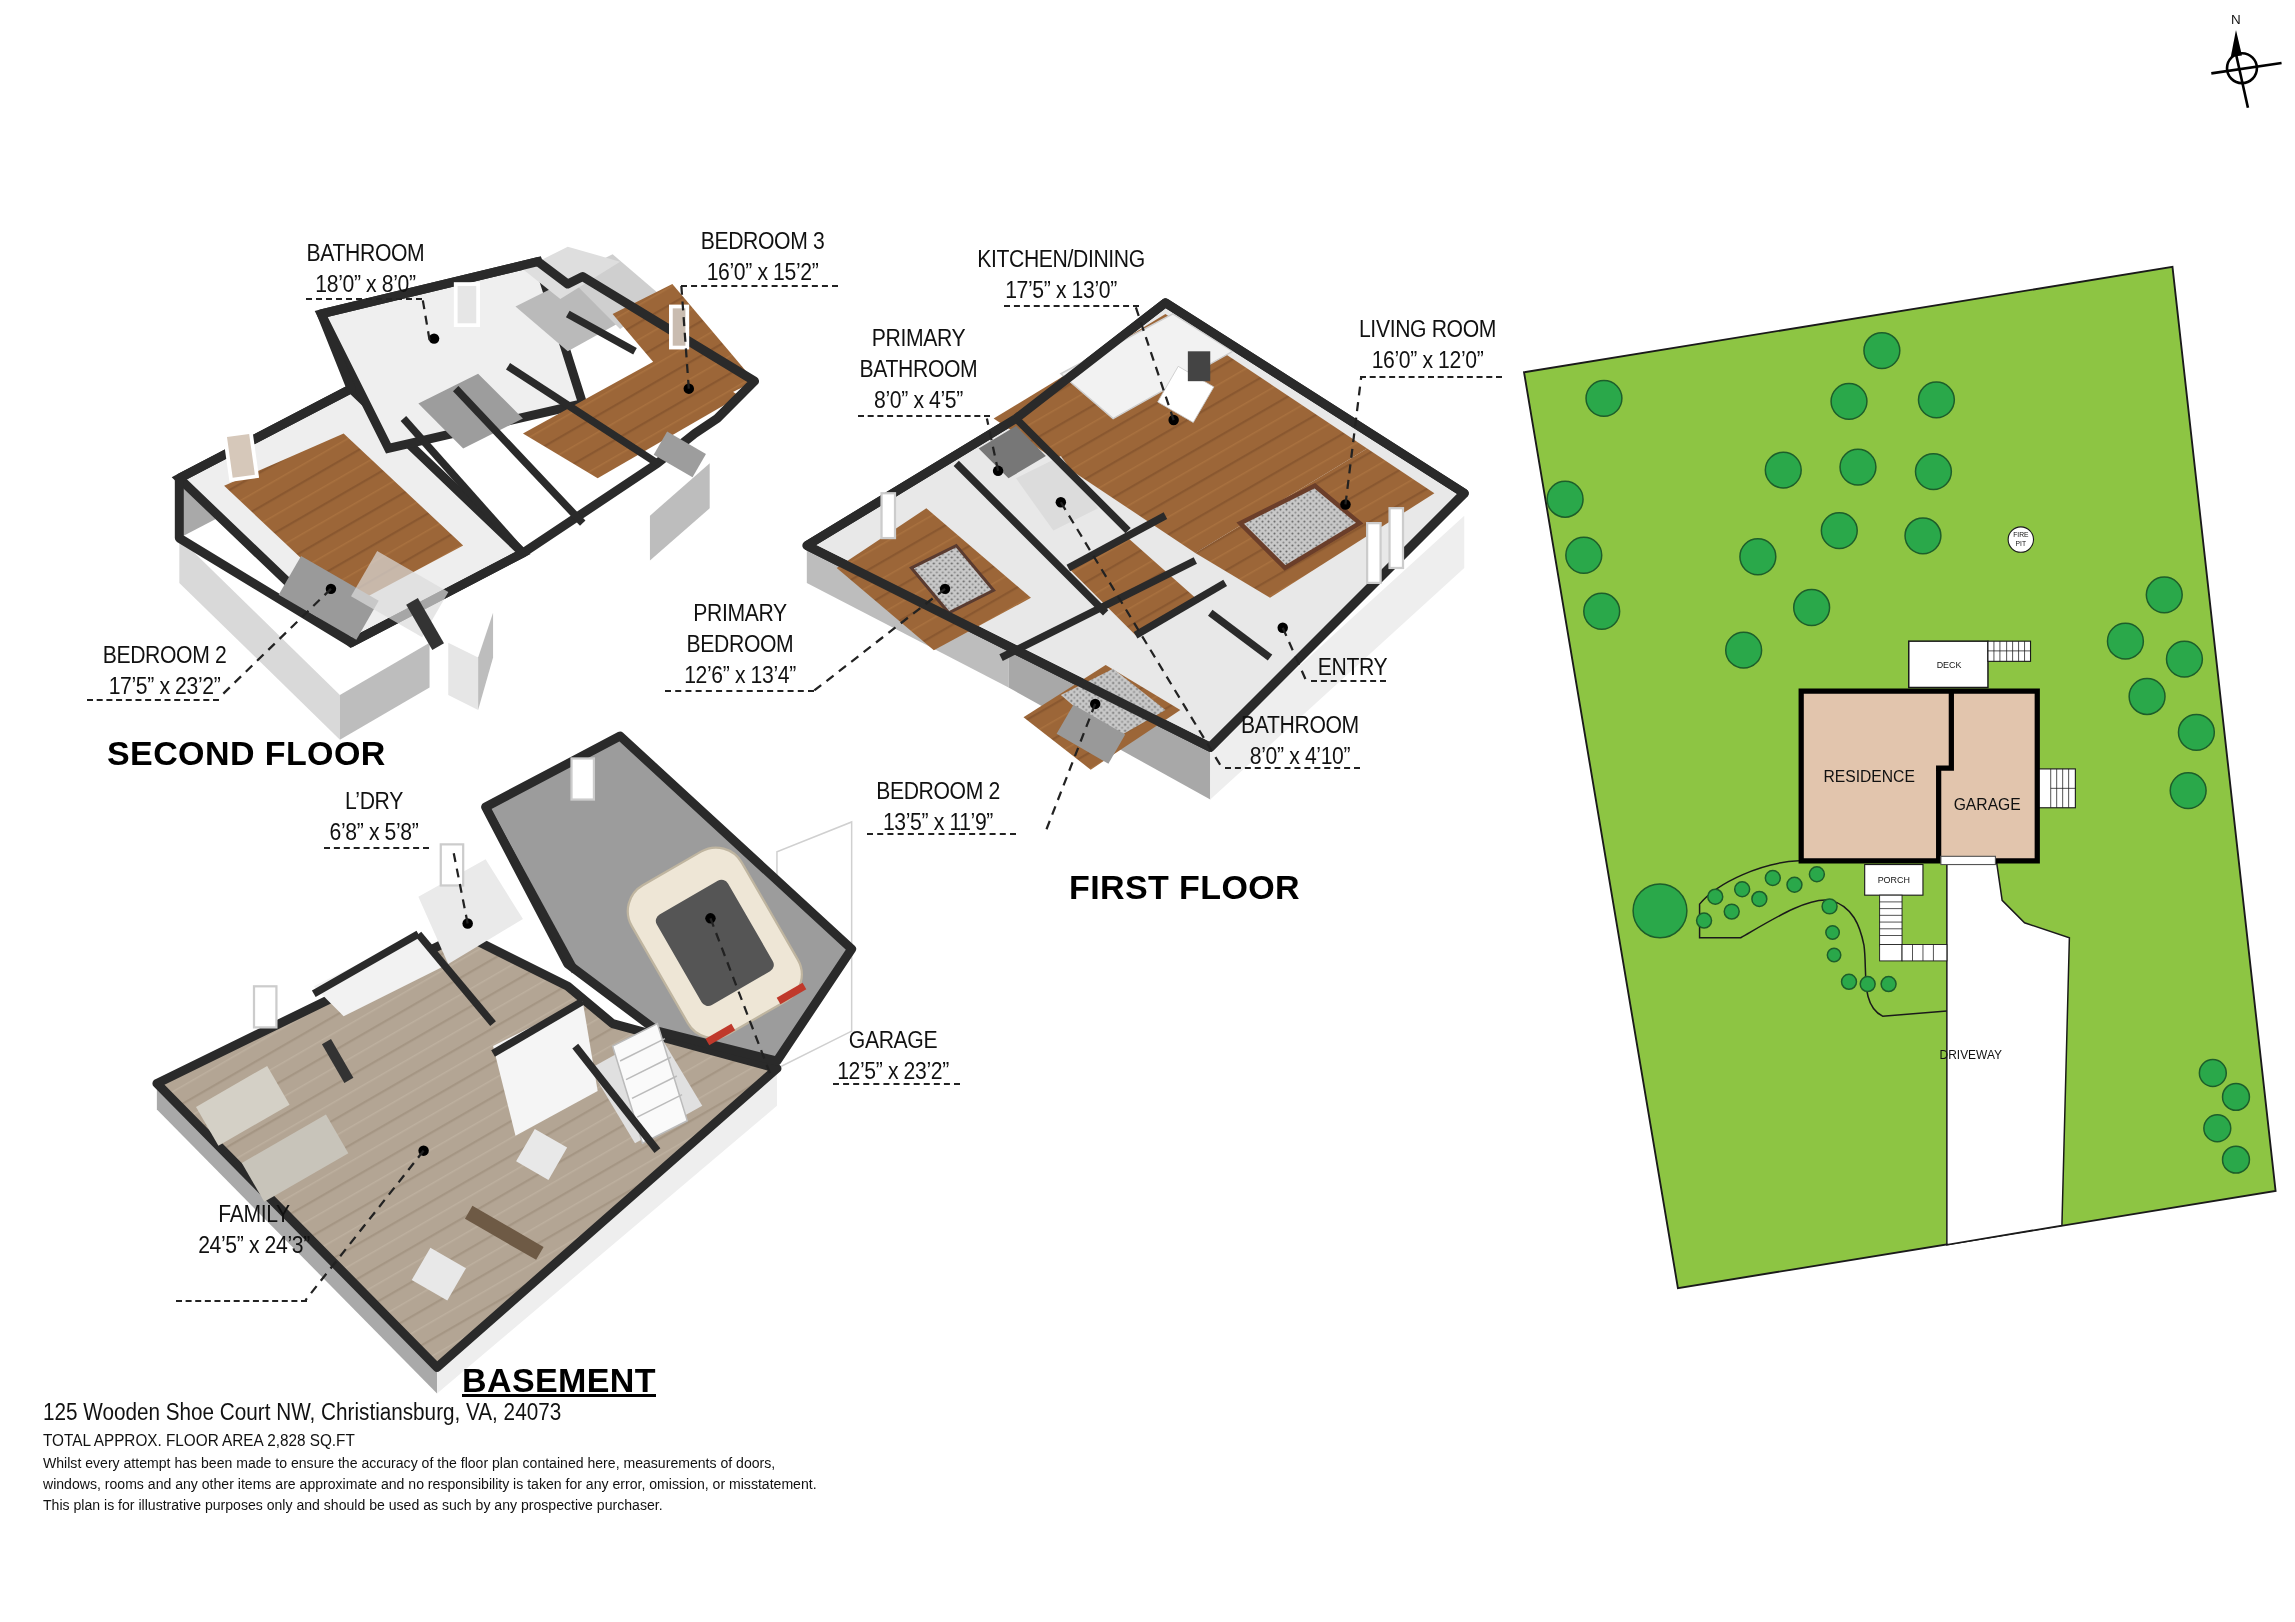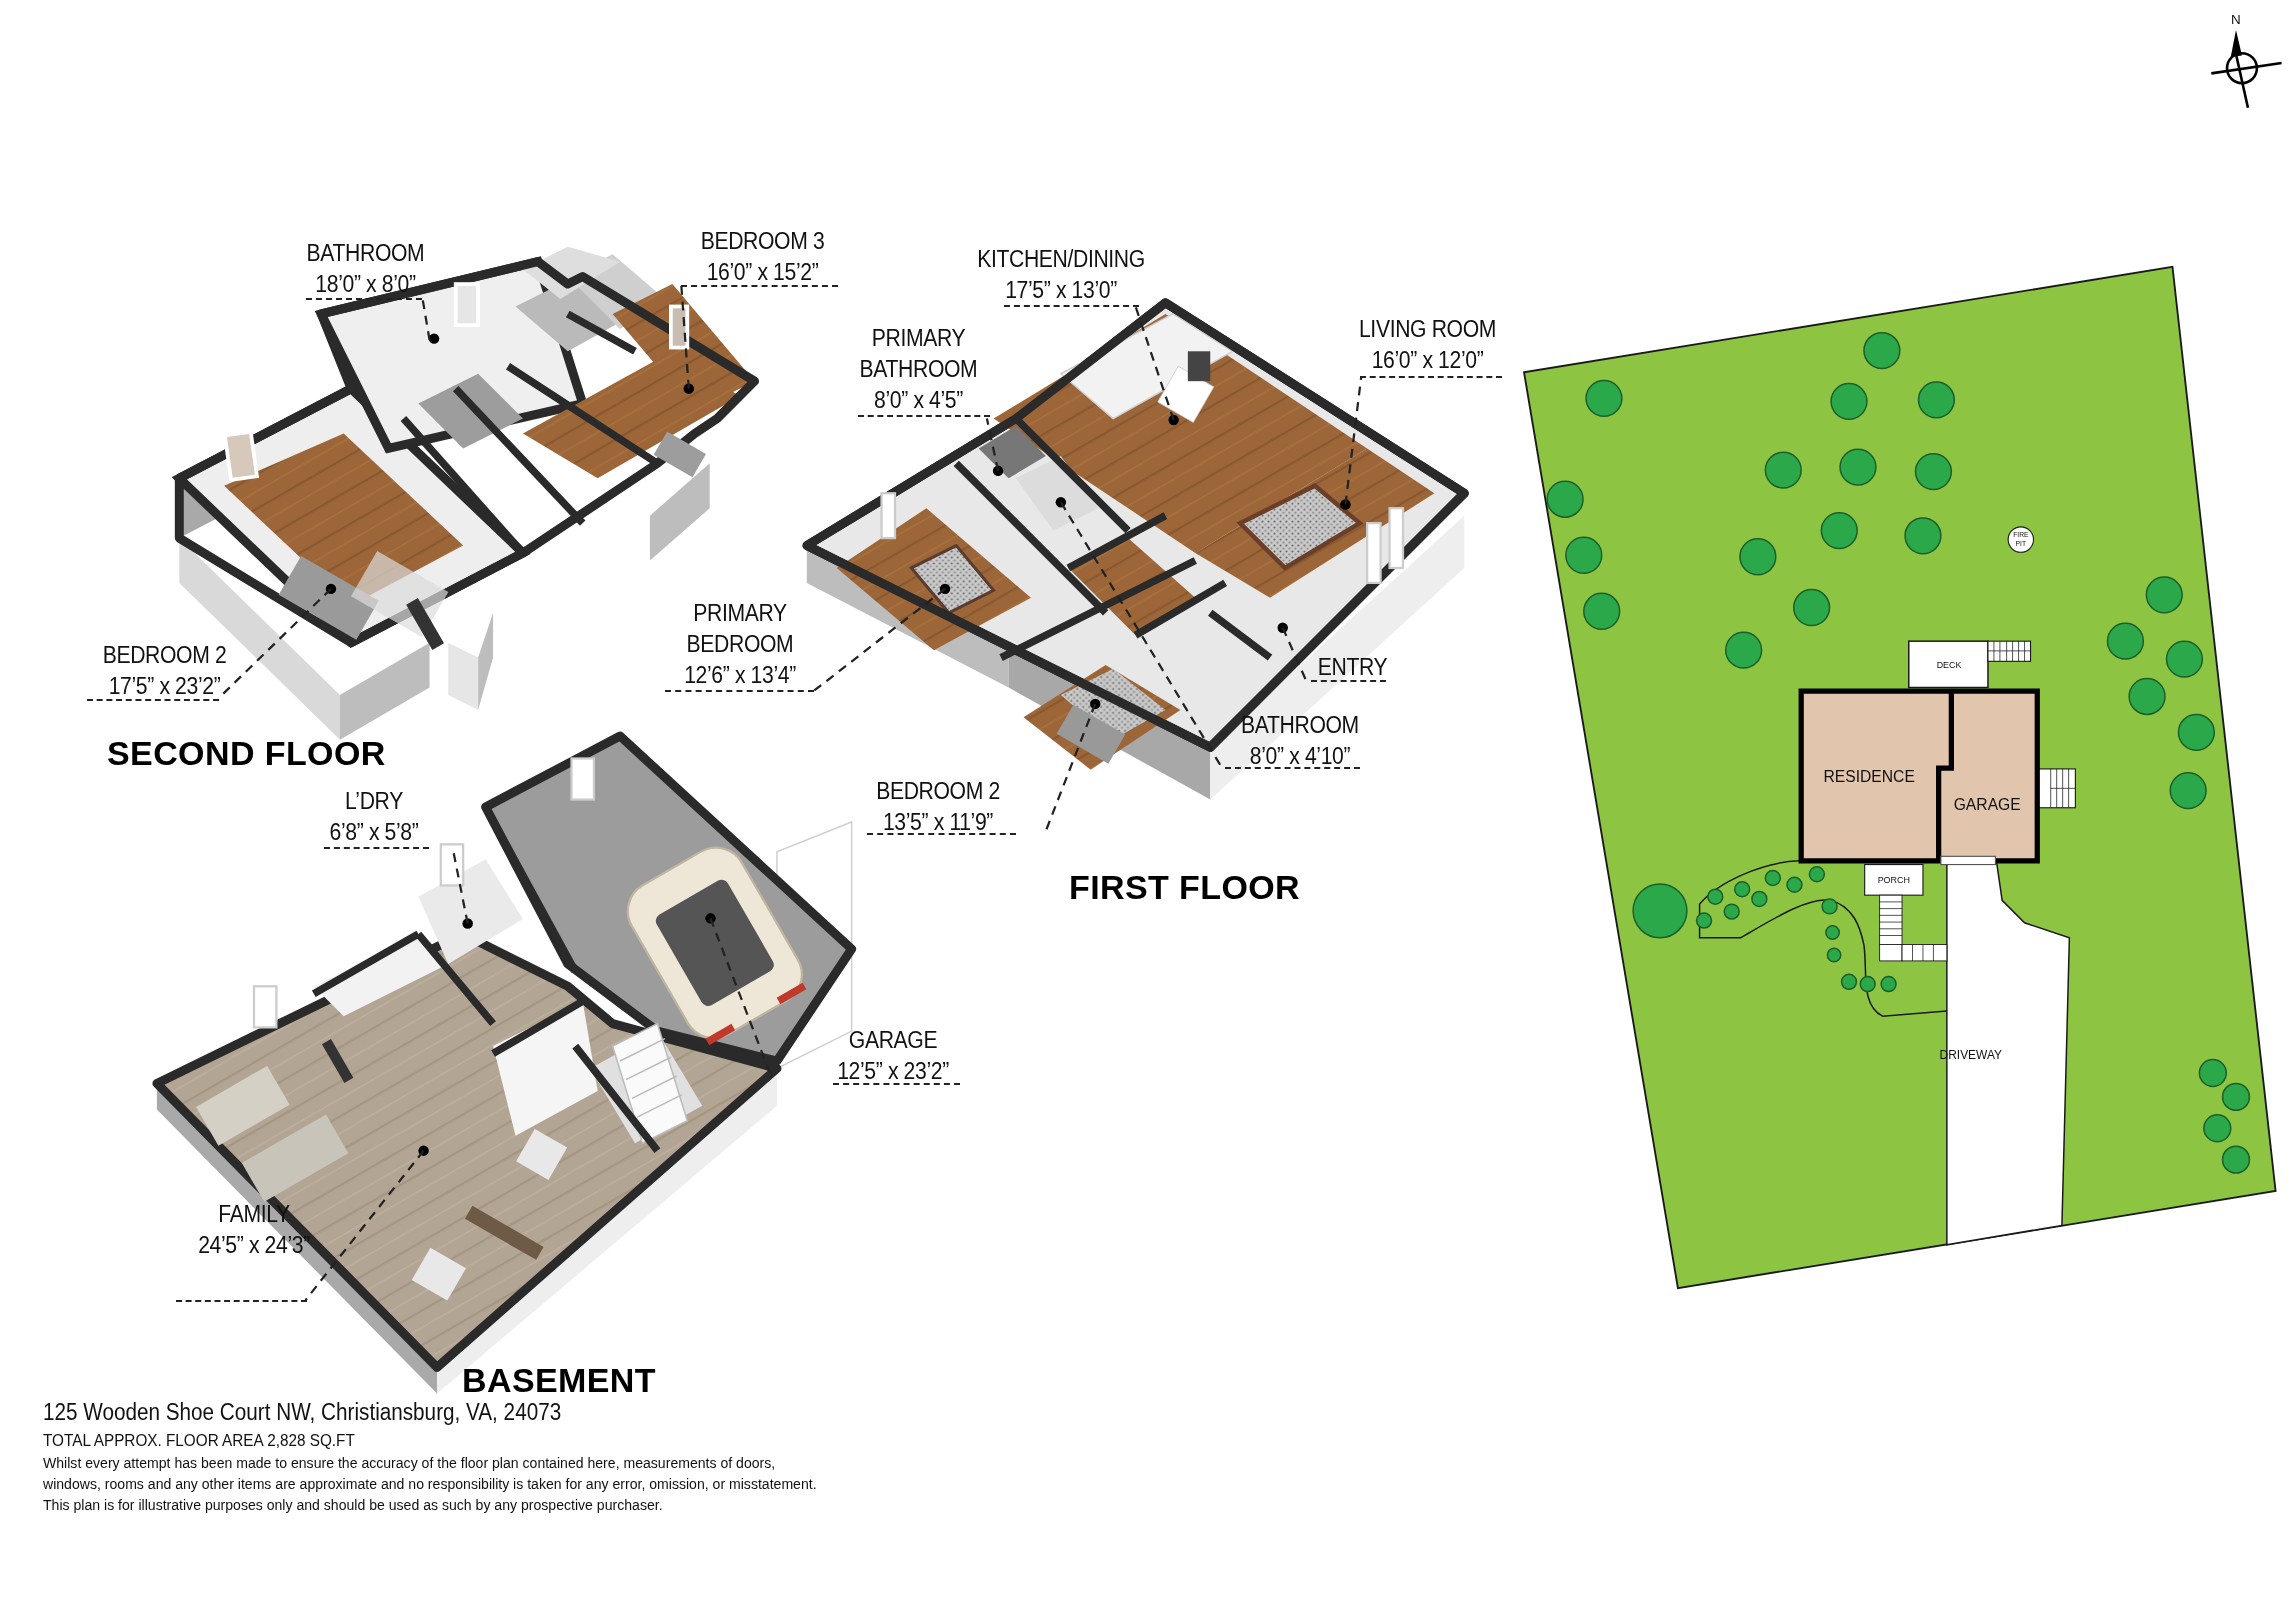--- a/index.html
+++ b/index.html
@@ -279,21 +279,21 @@
   <span class="dim">12’5” x 23’2”</span>
 </div>
 <div class="dash-line" style="left:833px; top:1083px; width:127px;"></div>
 
 <div class="room-label" style="left:168px; top:1199px; width:172px;">
   <span class="name">FAMILY</span>
   <span class="dim">24’5” x 24’3”</span>
 </div>
 <div class="dash-line" style="left:176px; top:1300px; width:131px;"></div>
 
-<div class="floor-title" style="left:462px; top:1361px;">BASEMENT</div>
+<div class="floor-title" style="left:462px; top:1361px;text-decoration:underline;">BASEMENT</div>
 
 <svg class="layer" width="2295" height="1623" viewBox="0 0 3072 2172">
 
   <polygon points="2040,498 2908,357 3046,1594 2246,1724" fill="#8dc543" stroke="#1a1a1a" stroke-width="2.5"></polygon>
 
   <polygon points="2606,1150 2672,1150 2680,1205 2710,1235 2770,1255 2760,1640 2606,1666" fill="#ffffff" stroke="#1a1a1a" stroke-width="2"></polygon>
   <text class="site-text" x="2638" y="1417" font-size="16" text-anchor="middle">DRIVEWAY</text>
 
   <path d="M 2408,1152 C 2360,1154 2300,1180 2275,1210 L 2275,1255 L 2330,1255 C 2370,1232 2420,1200 2450,1205 C 2480,1212 2490,1240 2495,1265 C 2500,1300 2490,1345 2520,1360 L 2606,1353" fill="none" stroke="#1a1a1a" stroke-width="2"></path>
 

